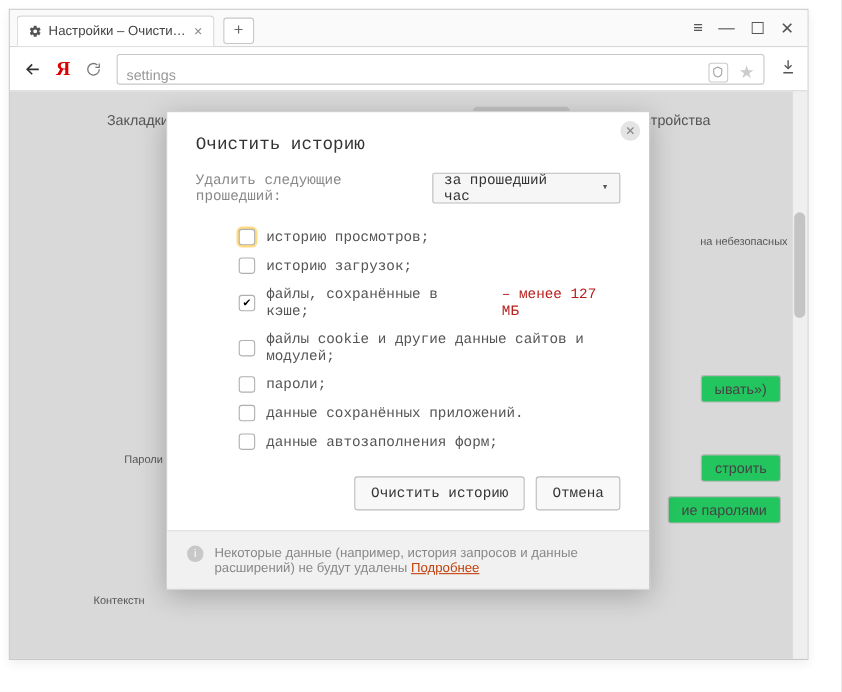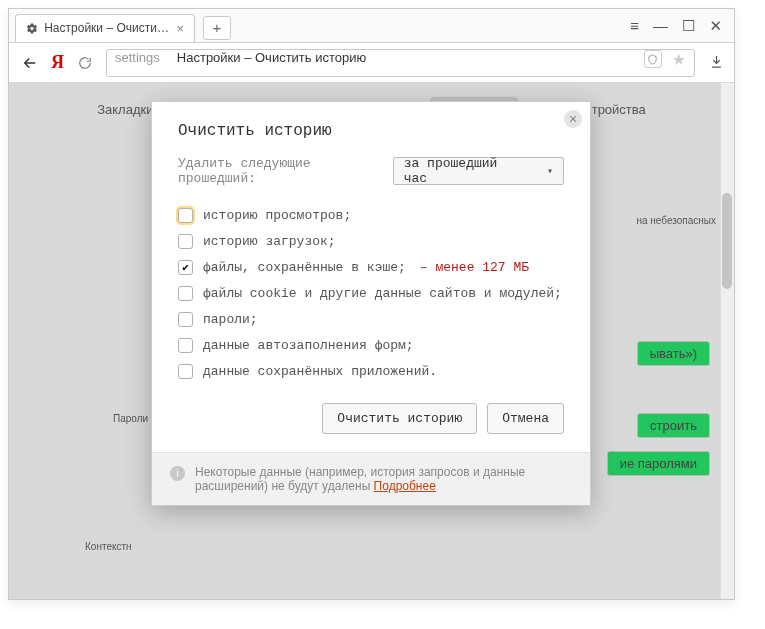--- a/index.html
+++ b/index.html
@@ -85,23 +85,23 @@
     font-weight: bold;
     font-size: 18px;
     color: #d00;
   }
   .omnibox {
     flex: 1;
     height: 28px;
     border: 1px solid #c8c8c8;
     border-radius: 3px;
     display: flex;
-    align-items: flex-start;
+    align-items: flex-end;
     padding: 0 8px;
-    gap: 17px;
+    gap: 7px;
     font-size: 13px;
     background: #fff;
   }
   .omnibox .seg1 { color: #999; }
   .omnibox .seg2 { color: #333; }
   .omnibox-right {
     margin-left: auto;
     display: flex; gap: 10px; align-items: center;
     color: #999;
   }
@@ -201,20 +201,21 @@
     color: #333;
     cursor: pointer;
     background: #f6f6f6;
   }
   .chev { color: #555; font-size: 10px; }
   .check-list { display: flex; flex-direction: column; gap: 11px; margin-bottom: 20px; }
   .check-row {
     display: flex; align-items: center; gap: 10px;
     font-size: 13px;
     color: #555;
+    margin-left: 39px;
   }
   .cb {
     width: 15px; height: 15px;
     border: 1px solid #b0b0b0;
     border-radius: 3px;
     display: flex; align-items: center; justify-content: center;
     font-size: 11px;
     color: #333;
     flex-shrink: 0;
     cursor: pointer;
@@ -302,21 +303,20 @@
     </div>
     <span class="ya-logo">Я</span>
     <div class="icon-btn">
       <svg width="14" height="14" viewBox="0 0 24 24" fill="none" stroke="#777" stroke-width="2">
           <path d="M21 12a9 9 0 1 1-3-6.7"></path>
           <path d="M21 3v6h-6"></path>
         </svg>
     </div>
     <div class="omnibox">
       <span class="seg1">settings</span>
-      <span class="seg2">Настройки – Очистить историю</span>
       <div class="omnibox-right">
         <span class="shield-badge">
           <svg width="11" height="11" viewBox="0 0 24 24" fill="none" stroke="#999" stroke-width="2">
               <path d="M12 2l8 4v6c0 5-3.5 9-8 10-4.5-1-8-5-8-10V6l8-4z"></path>
             </svg>
         </span>
         <span style="color:#ccc;font-size:16px;">★</span>
       </div>
     </div>
     <span class="dl-icon">
@@ -378,25 +378,25 @@
           <div class="check-row">
             <div class="cb"></div>
             <span>файлы cookie и другие данные сайтов и модулей;</span>
           </div>
           <div class="check-row">
             <div class="cb"></div>
             <span>пароли;</span>
           </div>
           <div class="check-row">
             <div class="cb"></div>
+            <span>данные сохранённых приложений.</span>
+          </div>
+          <div class="check-row">
+            <div class="cb"></div>
             <span>данные автозаполнения форм;</span>
-          </div>
-          <div class="check-row">
-            <div class="cb"></div>
-            <span>данные сохранённых приложений.</span>
           </div>
         </div>
       <div class="dialog-actions">
         <div class="btn">Очистить историю</div>
         <div class="btn">Отмена</div>
       </div>
     </div>
     <div class="dialog-footer">
       <div class="info-icon">i</div>
       <div>

